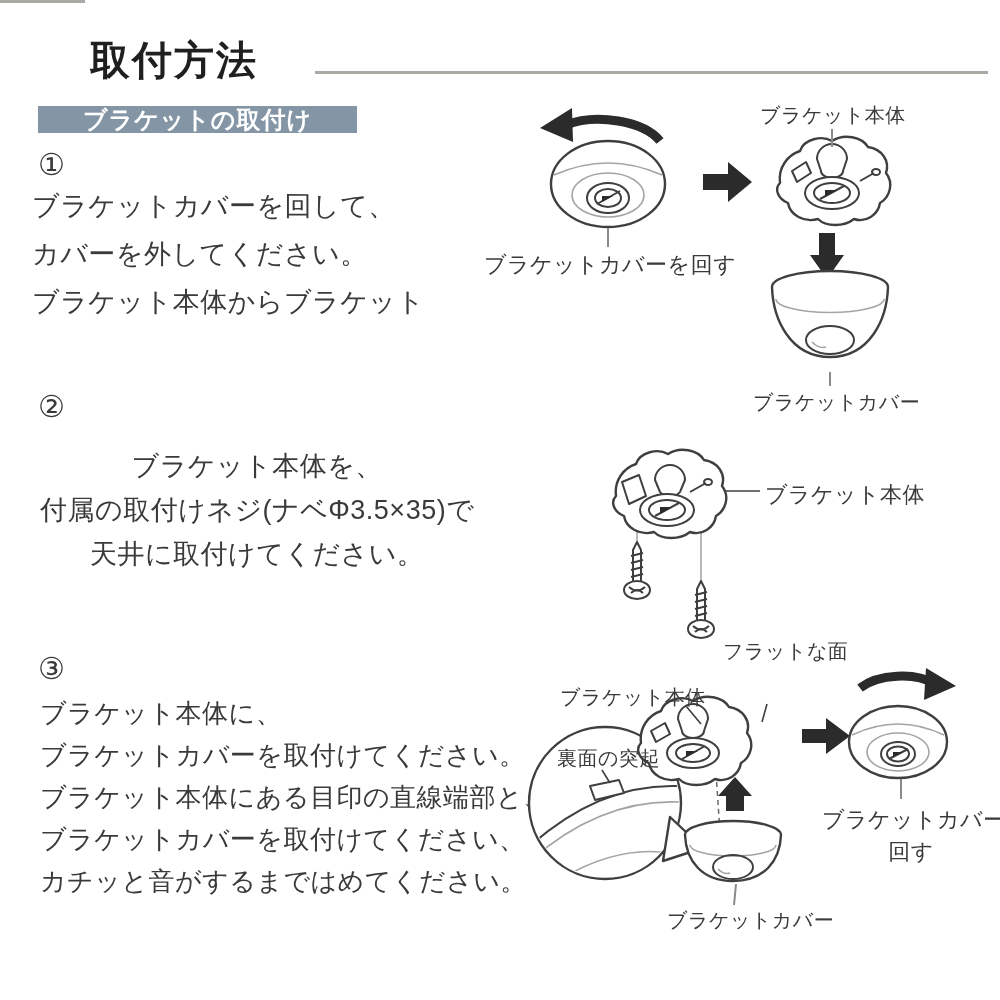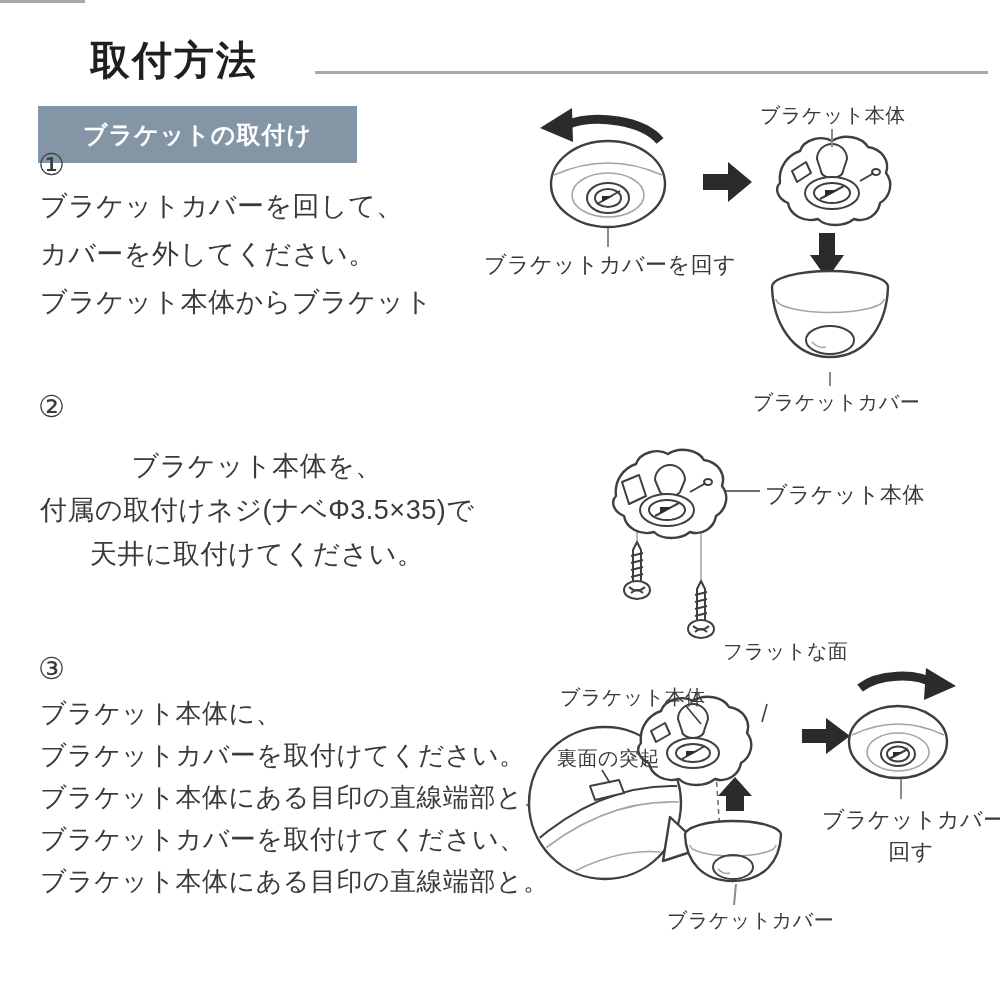--- a/index.html
+++ b/index.html
@@ -41,43 +41,43 @@
 </style>
 </head>
 <body>
 
 <div id="page">
 
   <div class="abs rule" style="left:0;top:71;width:85px;"></div>
   <div class="abs rule" style="left:315;left:315px;top:71px;width:673px;"></div>
   <div class="abs page-title" style="left:90px;top:40px;">取付方法</div>
 
-  <div class="abs section-bar" style="left:38px;top:106px;width:319px;height:57px;">ブラケットの取付け</div>
+  <div class="abs section-bar" style="left:38px;top:106px;width:319px;height:27px;">ブラケットの取付け</div>
 
   <div class="abs stepnum" style="left:38px;top:150px;">①</div>
-  <div class="abs steptext lh48" style="left:40px;top:182px;">
+  <div class="abs steptext lh48" style="left:32px;top:182px;">
     <div>ブラケットカバーを回して、</div>
     <div>カバーを外してください。</div>
     <div>ブラケット本体からブラケット</div>
   </div>
 
   <div class="abs stepnum" style="left:38px;top:392px;">②</div>
   <div class="abs steptext lh44" style="left:40px;top:444px;text-align:center;">
     <div>ブラケット本体を、</div>
     <div>付属の取付けネジ(ナベΦ3.5×35)で</div>
     <div>天井に取付けてください。</div>
   </div>
 
   <div class="abs stepnum" style="left:38px;top:654px;">③</div>
   <div class="abs steptext lh42" style="left:40px;top:692px;">
     <div>ブラケット本体に、</div>
     <div>ブラケットカバーを取付けてください。</div>
     <div>ブラケット本体にある目印の直線端部と、</div>
     <div>ブラケットカバーを取付けてください、</div>
-    <div>ブラケット本体にある目印の直線端部と。</div>
+    <div>カチッと音がするまではめてください。</div>
   </div>
 
   <svg class="abs" style="left:470px;top:95px;" width="530" height="330" viewBox="0 0 530 330">
 
     <g>
       <path class="arrst" d="M 190 46 C 174 26 126 18 96 30"></path>
       <polygon class="fillk" points="102,13 70,33 103,47"></polygon>
     </g>
 
     <g>

